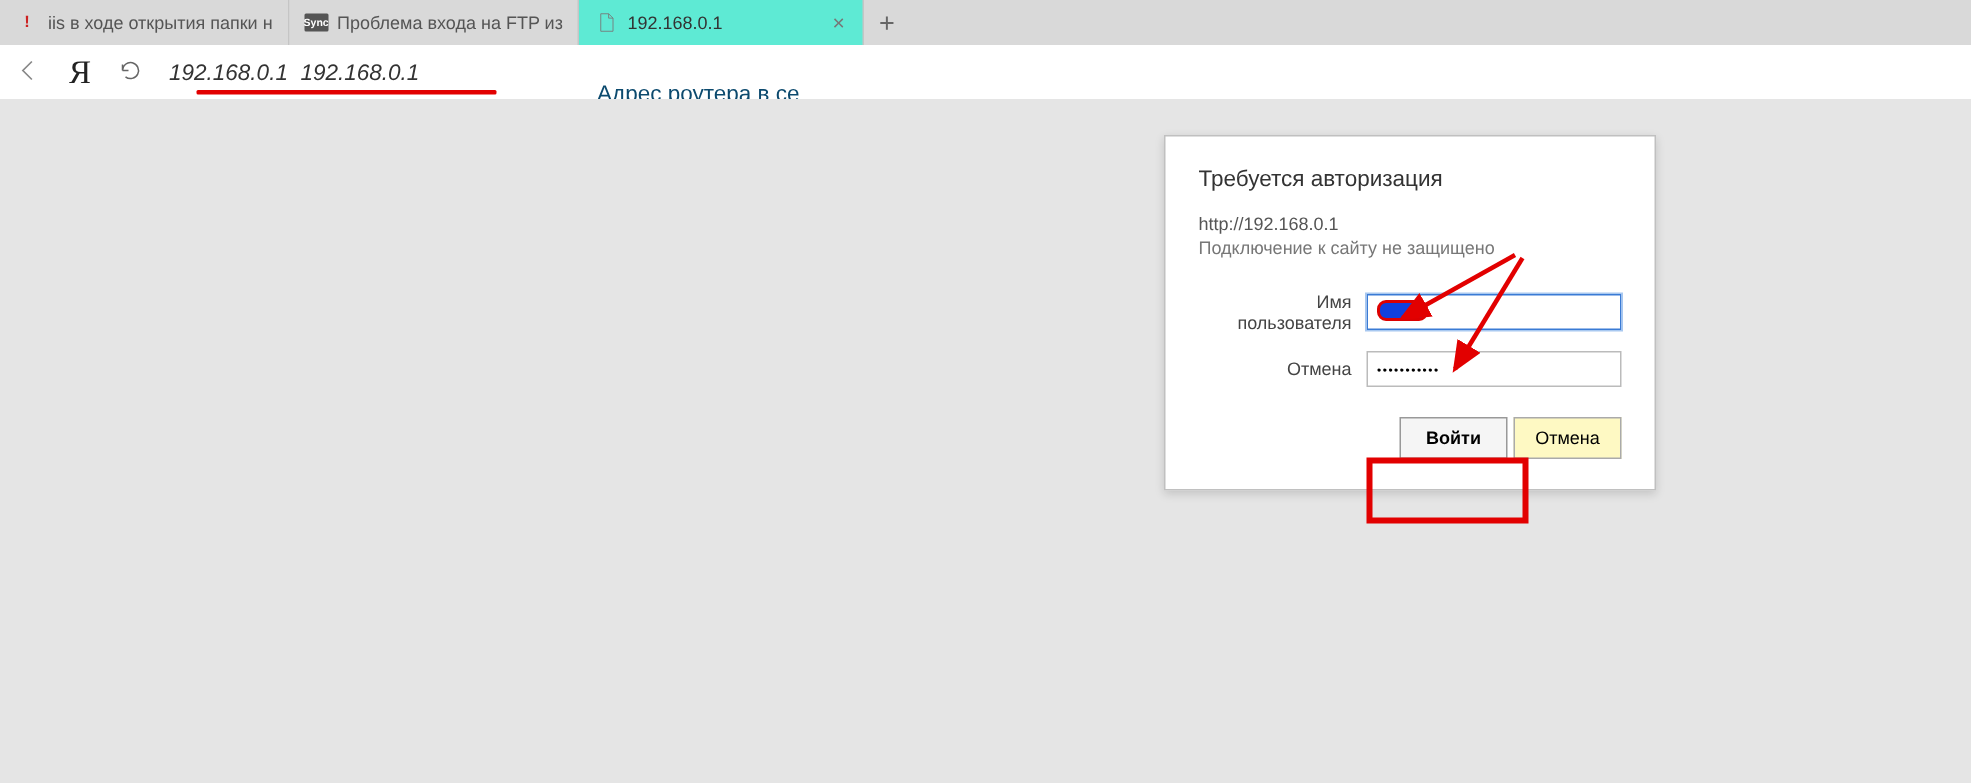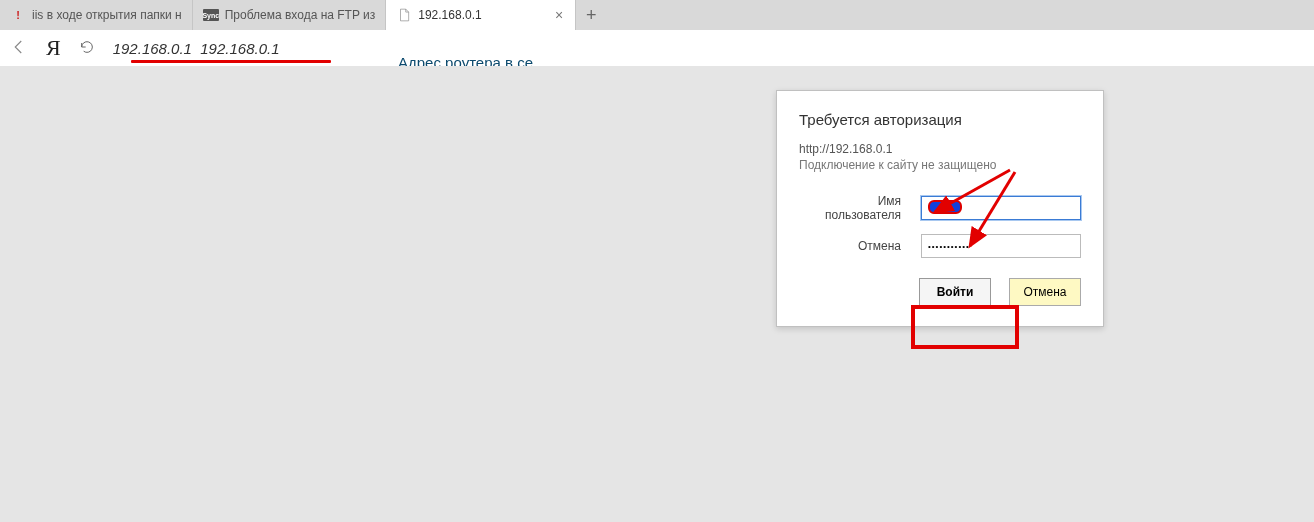--- a/index.html
+++ b/index.html
@@ -29,21 +29,21 @@
       border-right: 1px solid #c5c5c5;
       background: #d9d9d9;
       color: #555;
       font-size: 12px;
       white-space: nowrap;
       overflow: hidden;
       position: relative;
       cursor: pointer;
     }
     .tab.active {
-      background: #ffffff;
+      background: #5eead4;
       color: #333;
     }
     .tab .tab-label {
       flex: 1;
       overflow: hidden;
       text-overflow: ellipsis;
     }
     .tab .close-x {
       color: #777;
       font-size: 14px;
@@ -147,21 +147,21 @@
     }
     .auth-warn {
       font-size: 12px;
       color: #777;
       margin-bottom: 22px;
     }
     .auth-field-row {
       display: flex;
       align-items: center;
       margin-bottom: 12px;
-      gap: 20px;
+      gap: 10px;
     }
     .auth-field-label {
       width: 102px;
       text-align: right;
       font-size: 12px;
       color: #444;
     }
     .auth-input {
       flex: 1;
       height: 24px;
@@ -184,21 +184,21 @@
       width: 34px;
       height: 14px;
       background: #1040dd;
       border: 2px solid #d00;
       border-radius: 6px;
       vertical-align: middle;
     }
     .auth-buttons {
       display: flex;
       justify-content: flex-end;
-      gap: 18px;
+      gap: 4px;
       margin-top: 20px;
     }
     .btn {
       min-width: 72px;
       height: 28px;
       border: 1px solid #aaa;
       background: #fef9c3;
       font-size: 12px;
       cursor: pointer;
       padding: 0 12px;

